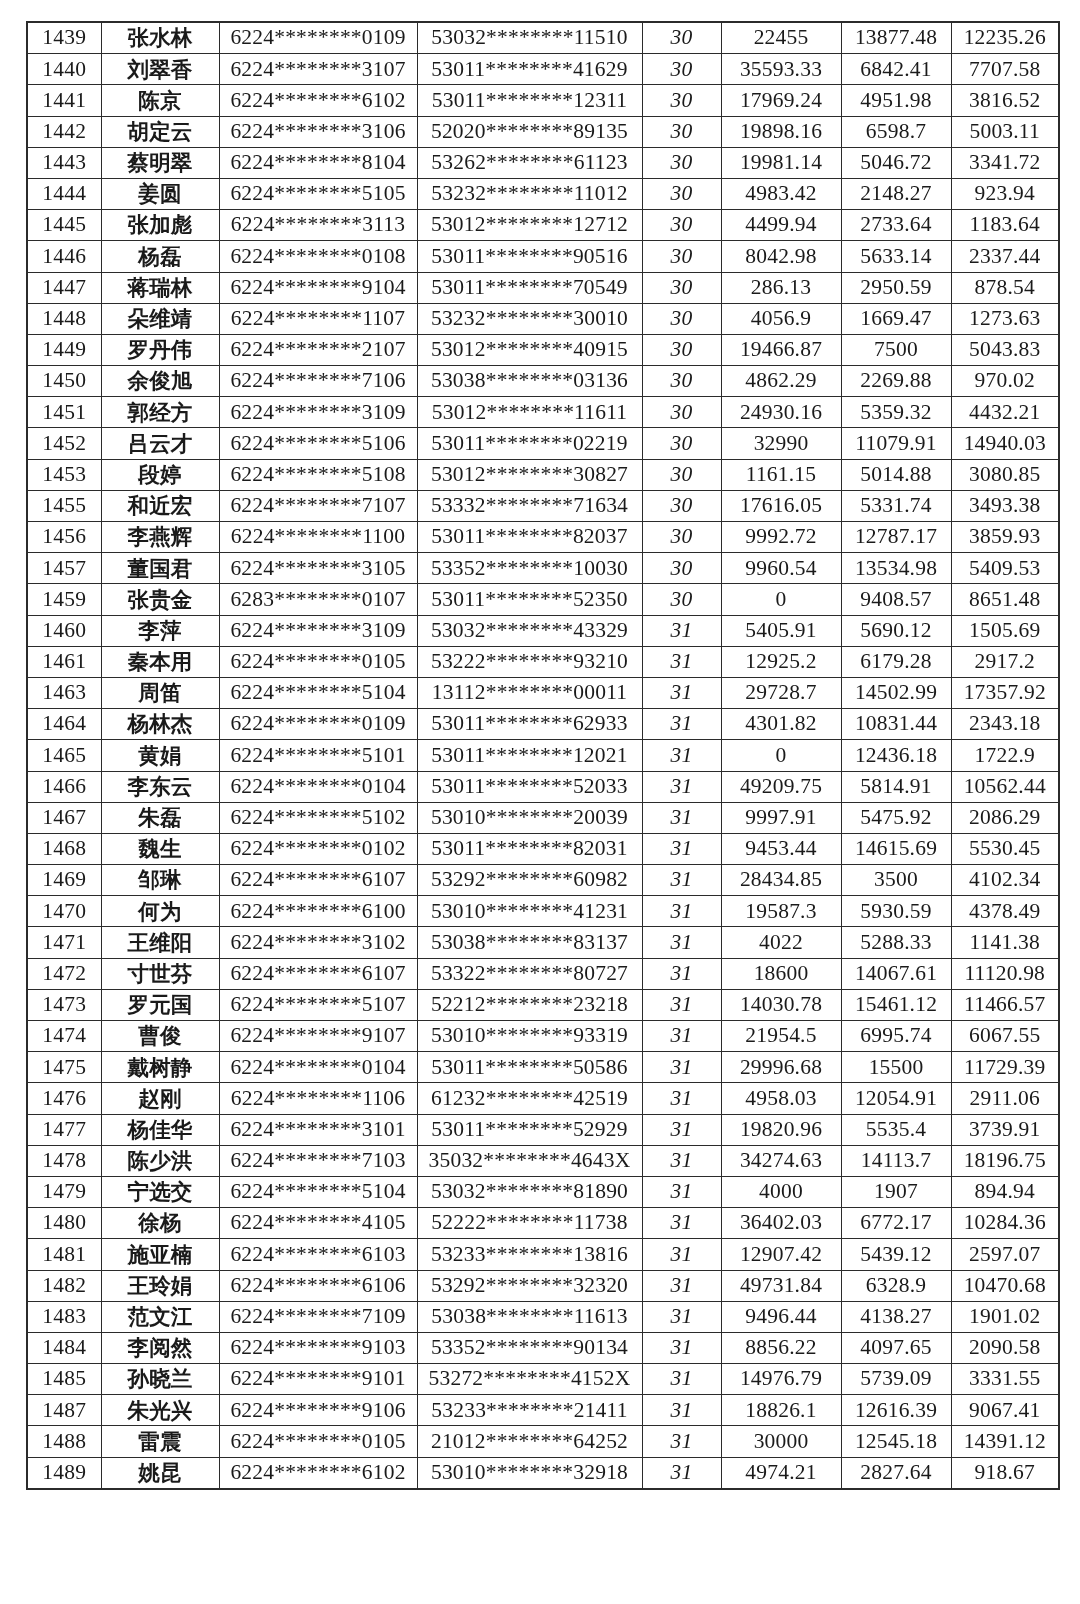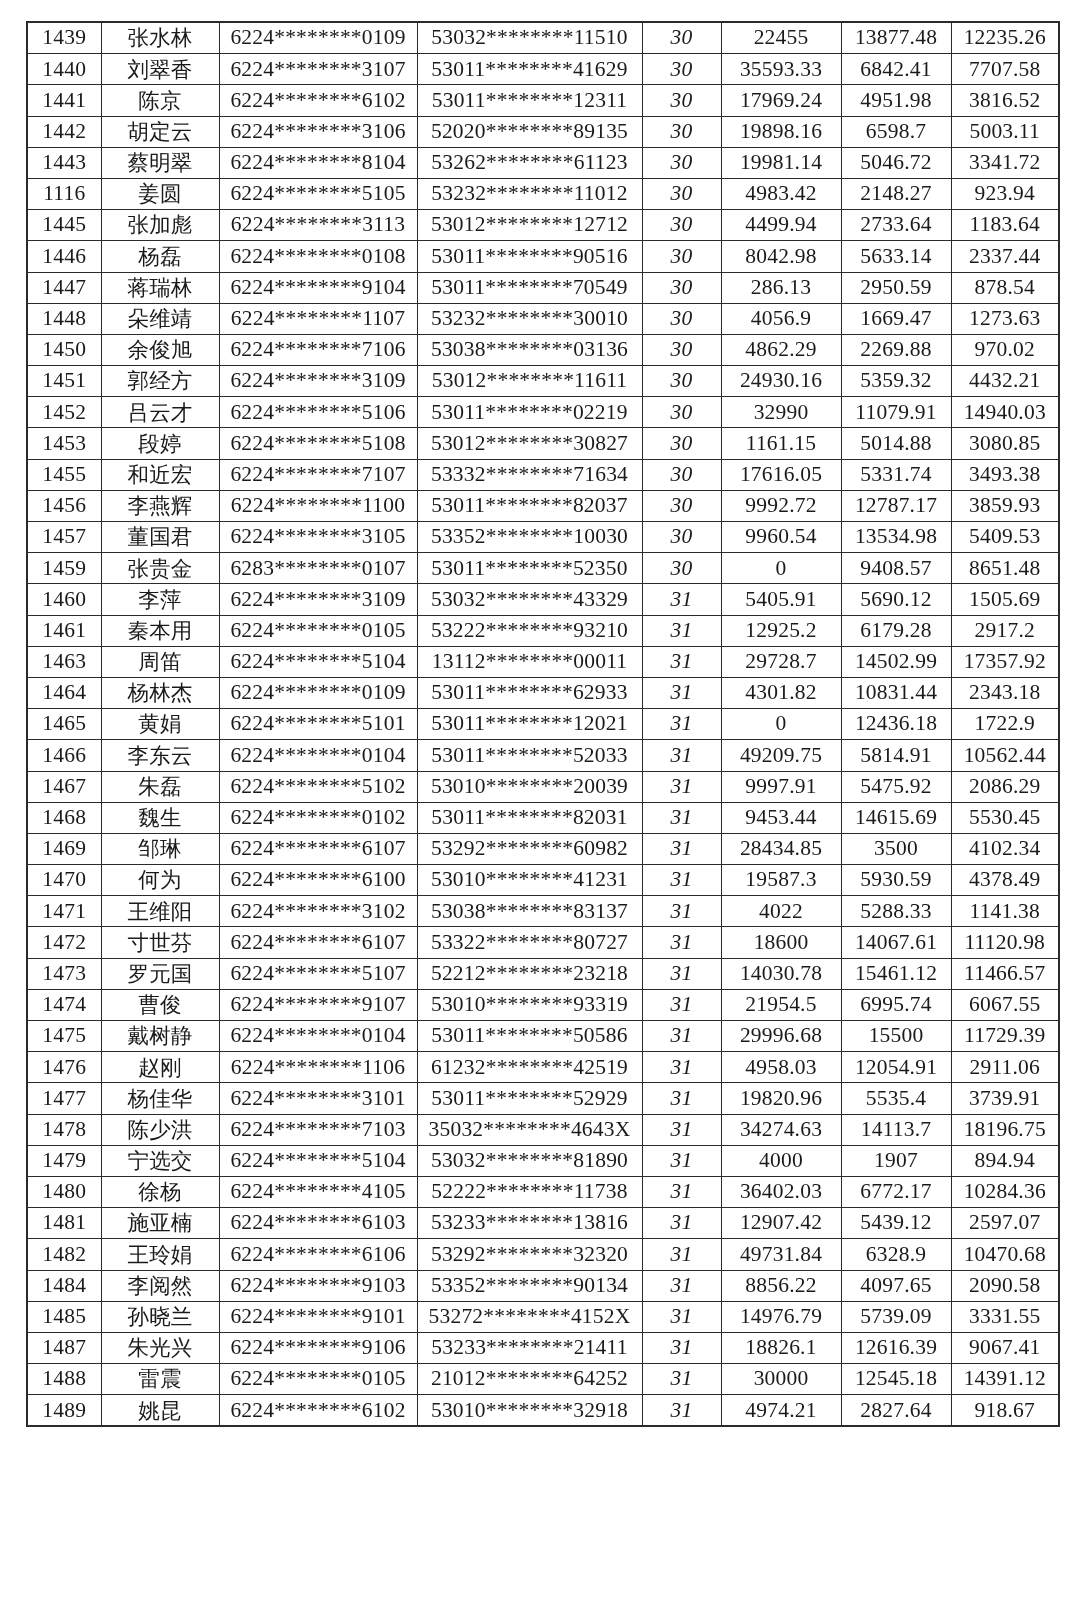--- a/index.html
+++ b/index.html
@@ -41,21 +41,21 @@
   col.c-seq      { width: 74px; }
   col.c-name     { width: 118px; }
   col.c-card     { width: 198px; }
   col.c-id       { width: 225px; }
   col.c-batch    { width: 79px; }
   col.c-amt1     { width: 120px; }
   col.c-amt2     { width: 110px; }
   col.c-amt3     { width: 108px; }
 
   td.cell-seq   { font-size: 21px; }
-  td.cell-name  { font-size: 21.5px; font-family: "DejaVu Sans", "Liberation Sans", sans-serif; letter-spacing: 0px; }
+  td.cell-name  { font-size: 21.5px; font-family: "DejaVu Sans", "Liberation Sans", sans-serif; letter-spacing: 0px; font-weight: bold; }
   td.cell-card  { font-size: 21px; letter-spacing: -0.2px; margin-top: 32px; }
   td.cell-id    { font-size: 21px; letter-spacing: -0.2px; }
   td.cell-batch { font-size: 21px; font-style: italic; }
   td.cell-num   { font-size: 21px; }
 </style>
 </head>
 <body>
 
 <div id="sheet">
   <table class="data-table">
@@ -114,21 +114,21 @@
           <td class="cell-seq">1443</td>
           <td class="cell-name">蔡明翠</td>
           <td class="cell-card">6224********8104</td>
           <td class="cell-id">53262********61123</td>
           <td class="cell-batch">30</td>
           <td class="cell-num">19981.14</td>
           <td class="cell-num">5046.72</td>
           <td class="cell-num">3341.72</td>
         </tr>
         <tr>
-          <td class="cell-seq">1116</td>
+          <td class="cell-seq">1444</td>
           <td class="cell-name">姜圆</td>
           <td class="cell-card">6224********5105</td>
           <td class="cell-id">53232********11012</td>
           <td class="cell-batch">30</td>
           <td class="cell-num">4983.42</td>
           <td class="cell-num">2148.27</td>
           <td class="cell-num">923.94</td>
         </tr>
         <tr>
           <td class="cell-seq">1445</td>
@@ -164,20 +164,30 @@
           <td class="cell-seq">1448</td>
           <td class="cell-name">朵维靖</td>
           <td class="cell-card">6224********1107</td>
           <td class="cell-id">53232********30010</td>
           <td class="cell-batch">30</td>
           <td class="cell-num">4056.9</td>
           <td class="cell-num">1669.47</td>
           <td class="cell-num">1273.63</td>
         </tr>
         <tr>
+          <td class="cell-seq">1449</td>
+          <td class="cell-name">罗丹伟</td>
+          <td class="cell-card">6224********2107</td>
+          <td class="cell-id">53012********40915</td>
+          <td class="cell-batch">30</td>
+          <td class="cell-num">19466.87</td>
+          <td class="cell-num">7500</td>
+          <td class="cell-num">5043.83</td>
+        </tr>
+        <tr>
           <td class="cell-seq">1450</td>
           <td class="cell-name">余俊旭</td>
           <td class="cell-card">6224********7106</td>
           <td class="cell-id">53038********03136</td>
           <td class="cell-batch">30</td>
           <td class="cell-num">4862.29</td>
           <td class="cell-num">2269.88</td>
           <td class="cell-num">970.02</td>
         </tr>
         <tr>
@@ -462,20 +472,30 @@
         </tr>
         <tr>
           <td class="cell-seq">1482</td>
           <td class="cell-name">王玲娟</td>
           <td class="cell-card">6224********6106</td>
           <td class="cell-id">53292********32320</td>
           <td class="cell-batch">31</td>
           <td class="cell-num">49731.84</td>
           <td class="cell-num">6328.9</td>
           <td class="cell-num">10470.68</td>
+        </tr>
+        <tr>
+          <td class="cell-seq">1483</td>
+          <td class="cell-name">范文江</td>
+          <td class="cell-card">6224********7109</td>
+          <td class="cell-id">53038********11613</td>
+          <td class="cell-batch">31</td>
+          <td class="cell-num">9496.44</td>
+          <td class="cell-num">4138.27</td>
+          <td class="cell-num">1901.02</td>
         </tr>
         <tr>
           <td class="cell-seq">1484</td>
           <td class="cell-name">李阅然</td>
           <td class="cell-card">6224********9103</td>
           <td class="cell-id">53352********90134</td>
           <td class="cell-batch">31</td>
           <td class="cell-num">8856.22</td>
           <td class="cell-num">4097.65</td>
           <td class="cell-num">2090.58</td>

